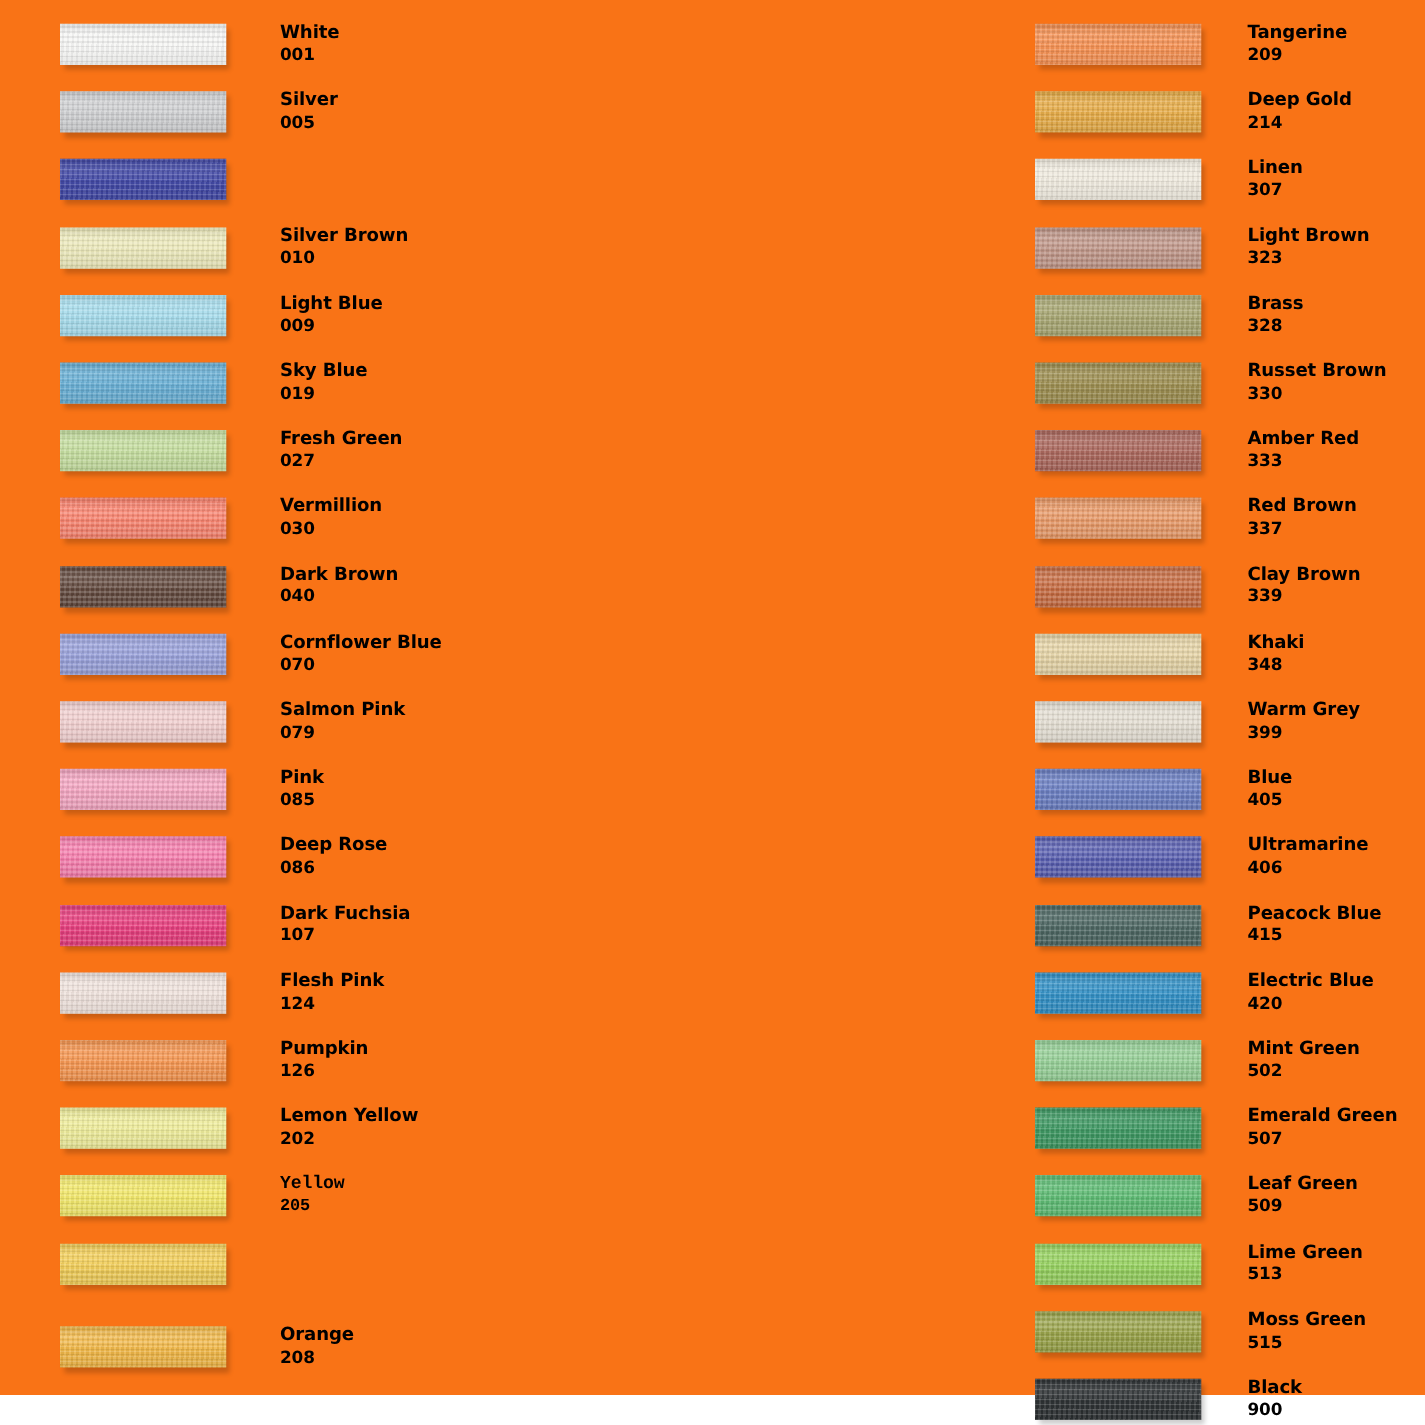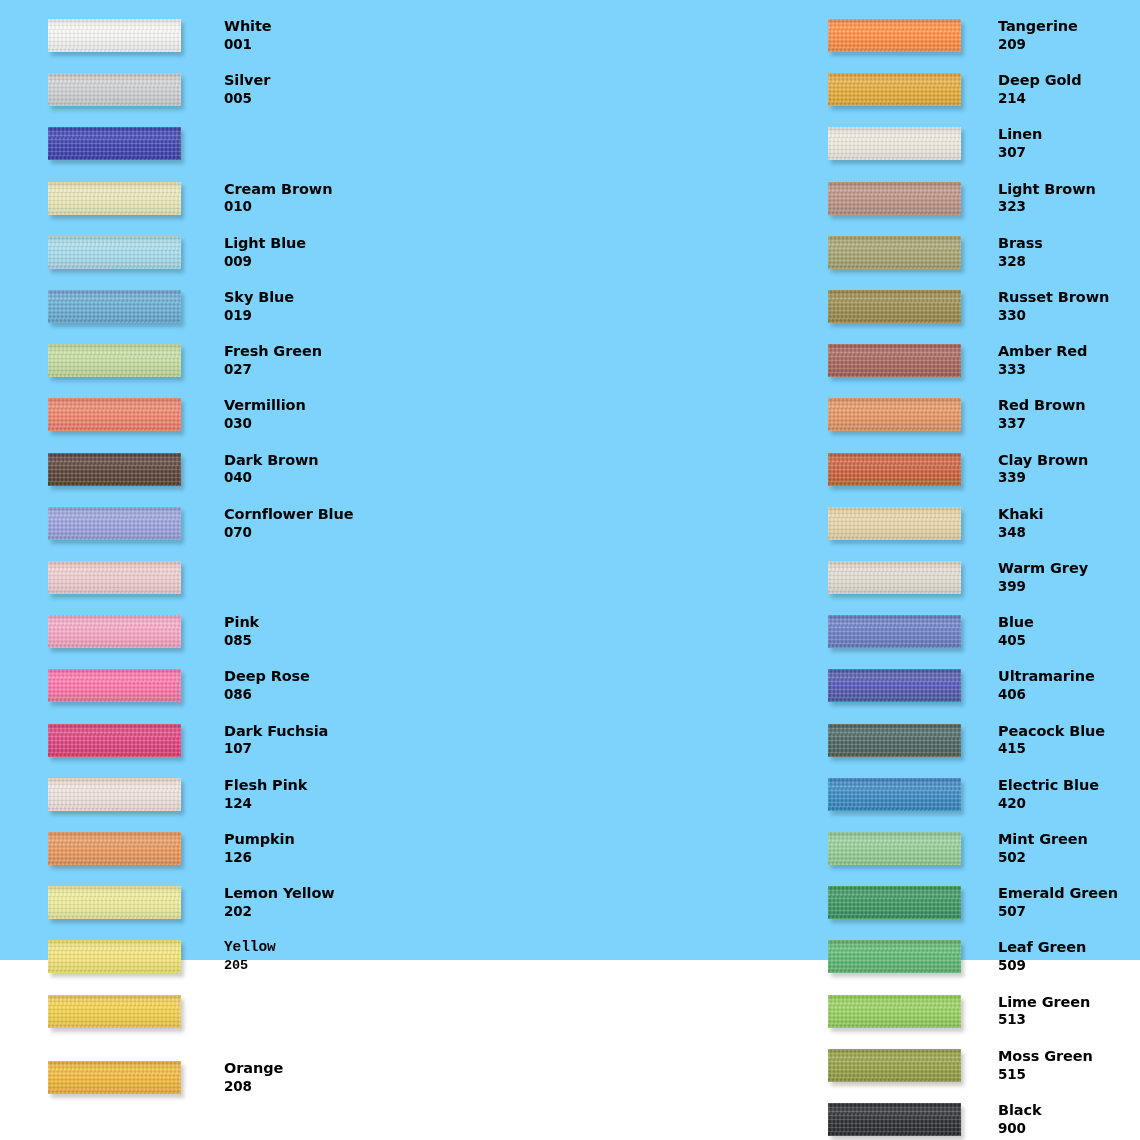--- a/index.html
+++ b/index.html
@@ -10,22 +10,22 @@
   body {
     width: 1140px;
     height: 1140px;
     font-family: "DejaVu Sans", "Liberation Sans", sans-serif;
     overflow: hidden;
     position: relative;
   }
   #chart {
     position: relative;
     width: 1140px;
-    height: 960px;
-    background: #7dd3fc;
+    height: 1116px;
+    background: #f97316;
   }
   .column {
     position: absolute;
     top: 0;
   }
   .col-0 { left: 0px; }
   .col-1 { left: 390px; }
   .col-2 { left: 775px; }
 
   .swatch-row {
@@ -130,21 +130,21 @@
           <div class="texture"></div>
           <div class="sheen"></div>
         </div>
       </div>
       <div class="swatch-row" style="top: 166.6px;">
         <div class="swatch-chip" title="Cream Brown" style="background: rgb(235, 232, 184);">
           <div class="texture"></div>
           <div class="sheen"></div>
         </div>
         <div class="swatch-label">
-          <span class="name">Cream Brown</span>
+          <span class="name">Silver Brown</span>
           <span class="code">010</span>
         </div>
       </div>
       <div class="swatch-row" style="top: 220.8px;">
         <div class="swatch-chip" title="Light Blue" style="background: rgb(166, 220, 236);">
           <div class="texture"></div>
           <div class="sheen"></div>
         </div>
         <div class="swatch-label">
           <span class="name">Light Blue</span>
@@ -198,20 +198,24 @@
         </div>
         <div class="swatch-label">
           <span class="name">Cornflower Blue</span>
           <span class="code">070</span>
         </div>
       </div>
       <div class="swatch-row" style="top: 546px;">
         <div class="swatch-chip" title="Salmon Pink" style="background: rgb(240, 205, 205);">
           <div class="texture"></div>
           <div class="sheen"></div>
+        </div>
+        <div class="swatch-label">
+          <span class="name">Salmon Pink</span>
+          <span class="code">079</span>
         </div>
       </div>
       <div class="swatch-row" style="top: 600.2px;">
         <div class="swatch-chip" title="Pink" style="background: rgb(247, 168, 196);">
           <div class="texture"></div>
           <div class="sheen"></div>
         </div>
         <div class="swatch-label">
           <span class="name">Pink</span>
           <span class="code">085</span>

